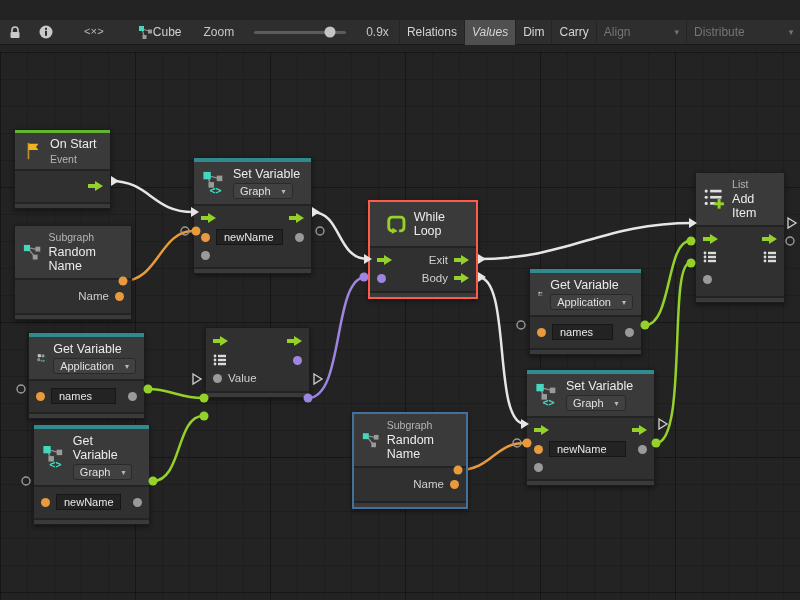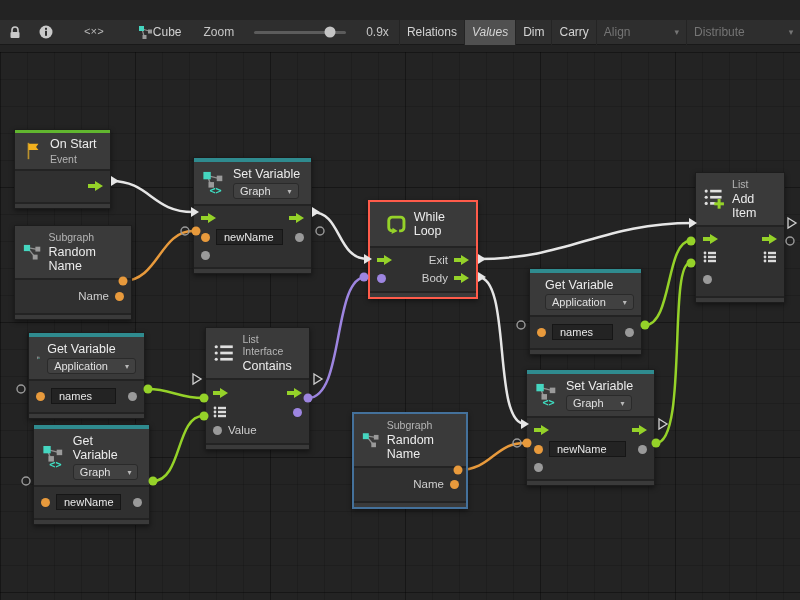--- a/index.html
+++ b/index.html
@@ -51,21 +51,21 @@
   .node { position:absolute; background:#303030; border:1px solid #1c1c1c; box-shadow:0 2px 5px rgba(0,0,0,0.45); }
   .node.sel-red { border:2px solid #ff5b4a; }
   .node.sel-blue { border:2px solid #44719b; }
   .accent { height:4px; }
   .accent.teal { background:#2f8b8f; }
   .accent.green { background:#61b62f; height:3px; }
   .head { background:#3a3a3a; border-bottom:2px solid #232323; display:flex; align-items:center; gap:7px; padding:5px 8px; }
   .titles { display:flex; flex-direction:column; gap:2px; }
   .t-kind { font-size:10.5px; color:#b5b5b5; }
   .t-title { font-size:12.5px; color:#ececec; }
-  .scope-chip { display:inline-flex; align-items:center; gap:17px; background:#414141; border:1px solid #2a2a2a;
+  .scope-chip { display:inline-flex; align-items:center; gap:11px; background:#414141; border:1px solid #2a2a2a;
     border-radius:3px; padding:1px 6px; font-size:11px; color:#e0e0e0; width:max-content; }
   .scope-chip .caret { font-size:8px; color:#b8b8b8; }
   .rows { padding:3px 0 2px; }
   .row { display:flex; align-items:center; gap:6px; height:18px; padding:0 7px; font-size:11.5px; color:#cfcfcf; }
   .sp { flex:1; }
   .dot { width:9px; height:9px; border-radius:50%; flex:none; }
   .dot.orange { background:#e89a3c; } .dot.gray { background:#9a9a9a; } .dot.purple { background:#9d85e0; }
   .name-chip { display:inline-flex; align-items:flex-start; background:#232323; border:1px solid #161616; border-radius:0; overflow:hidden;gap:28px; }
   .name-chip .name-text { padding:1px 7px; font-size:11px; color:#e8e8e8; }
   .name-chip .name-caret { display:flex; align-items:center; padding:0 5px; background:#3d3d3d; border-left:1px solid #161616; font-size:8px; color:#c0c0c0; }
@@ -310,34 +310,20 @@
                 </span>
               </span>
             <span class="sp"></span>
             <span class="dot gray"></span>
           </div>
         </div>
         <div class="footer"></div>
       </div>
 
       <div class="node" style="left:205px;top:275px;width:105px;">
-        <div class="head">
-          <svg width="22" height="20" viewBox="0 0 24 20">
-            <circle cx="2.5" cy="3" r="1.8" fill="#e0e0e0"></circle>
-              <rect x="7" y="1.5" width="14" height="3" fill="#e0e0e0"></rect>
-            <circle cx="2.5" cy="10" r="1.8" fill="#e0e0e0"></circle>
-              <rect x="7" y="8.5" width="14" height="3" fill="#e0e0e0"></rect>
-            <circle cx="2.5" cy="17" r="1.8" fill="#e0e0e0"></circle>
-              <rect x="7" y="15.5" width="14" height="3" fill="#e0e0e0"></rect>
-          </svg>
-          <div class="titles">
-            <span class="t-kind">List Interface</span>
-            <span class="t-title">Contains</span>
-          </div>
-        </div>
         <div class="rows">
           <div class="row" style="height:20px;">
             <span class="flowp">
                 <svg width="15" height="10" viewBox="0 0 15 10">
                   <path d="M0 3h7V0l8 5-8 5V7H0z" fill="#95d229"></path>
                 </svg>
               </span>
             <span class="sp"></span>
             <span class="flowp">
                 <svg width="15" height="10" viewBox="0 0 15 10">

